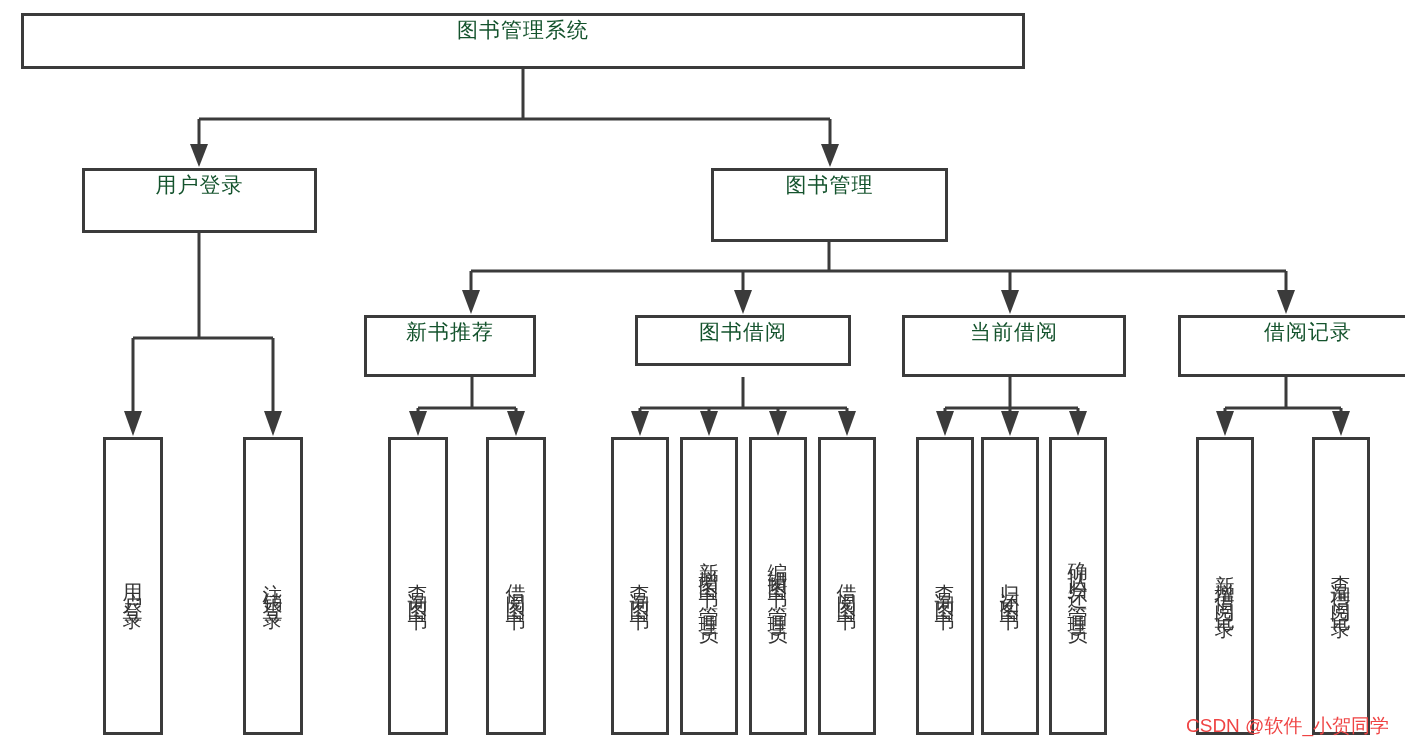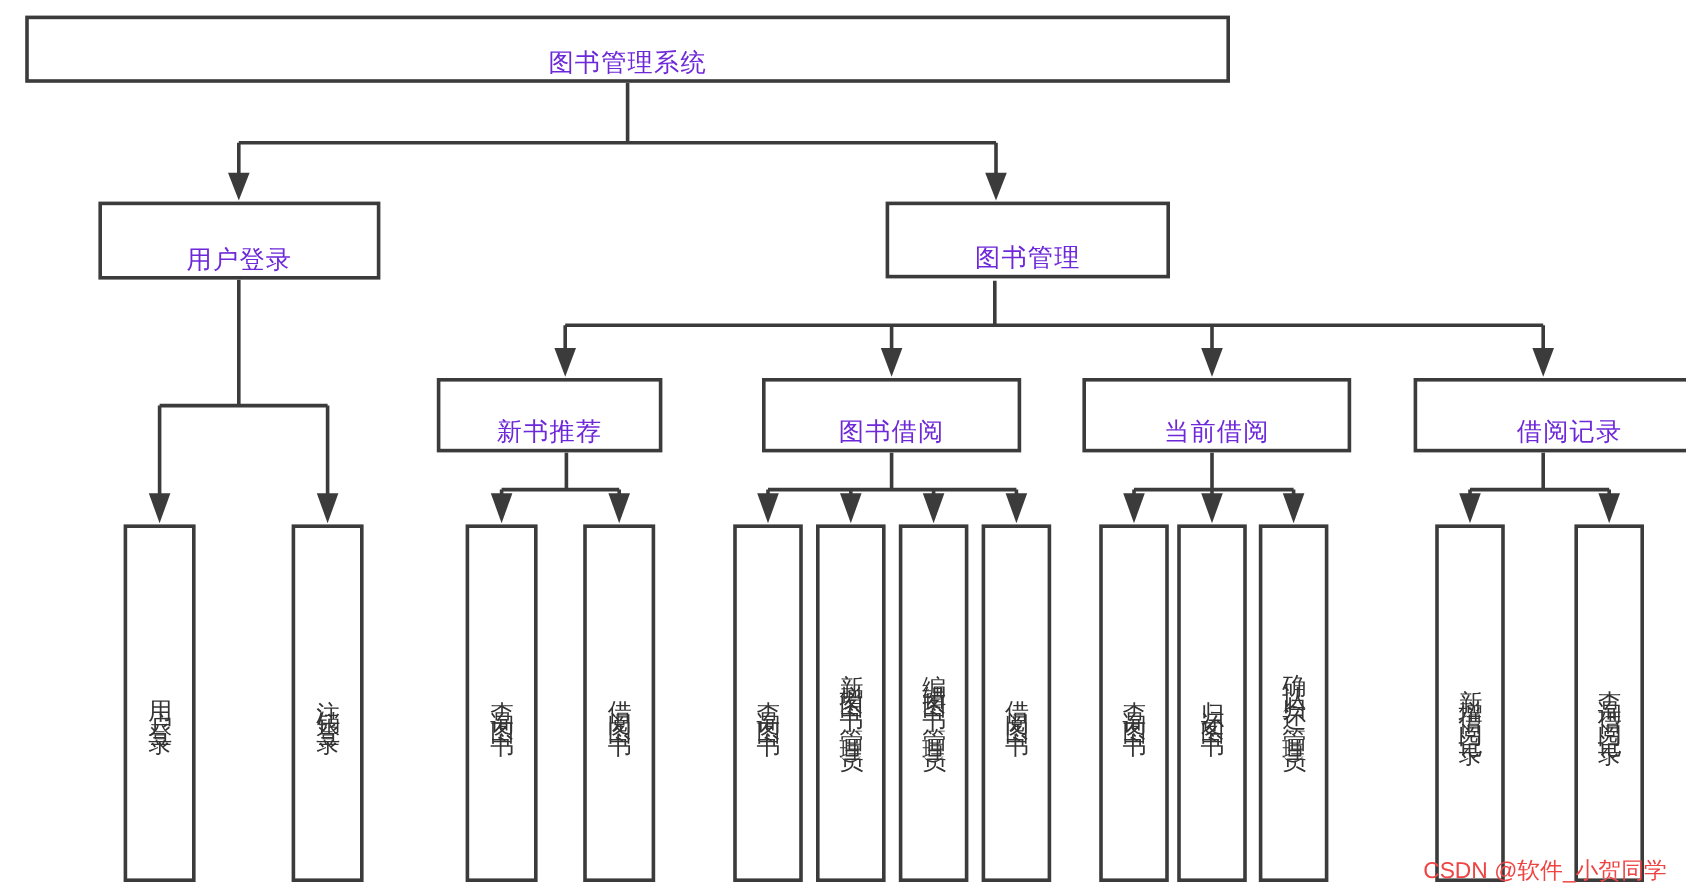--- a/index.html
+++ b/index.html
@@ -11,24 +11,24 @@
     font-family:"Liberation Sans", sans-serif;
   }
   .connectors{
     position:absolute;left:0;top:0;width:1405px;height:747px;z-index:1;
   }
   .node{
     position:absolute;
     box-sizing:border-box;
     background:#ffffff;
     border:3px solid #3b3b3b;
-    display:flex;align-items:flex-end;justify-content:center;
+    display:flex;align-items:flex-start;justify-content:center;
     z-index:2;
     font-size:21px;
-    color:#6d28d9;
+    color:#14532d;
     letter-spacing:1px;
   }
   .leaf{
     position:absolute;
     top:437px;height:298px;
     box-sizing:border-box;
     background:#ffffff;
     border:3px solid #3b3b3b;
     display:flex;align-items:center;justify-content:center;
     z-index:2;
@@ -95,28 +95,28 @@
     <polygon points="1332,411 1350,411 1341,436" fill="#3b3b3b"></polygon>
   </svg>
 
   <div class="node" style="left:21px;top:13px;width:1004px;height:56px">
     <span>图书管理系统</span>
   </div>
 
   <div class="node" style="left:82px;top:168px;width:235px;height:65px">
     <span>用户登录</span>
   </div>
-  <div class="node" style="left:738px;top:168px;width:237px;height:64px">
+  <div class="node" style="left:711px;top:168px;width:237px;height:74px">
     <span>图书管理</span>
   </div>
 
-  <div class="node" style="left:364px;top:315px;width:188px;height:62px">
+  <div class="node" style="left:364px;top:315px;width:172px;height:62px">
     <span>新书推荐</span>
   </div>
-  <div class="node" style="left:635px;top:315px;width:216px;height:62px">
+  <div class="node" style="left:635px;top:315px;width:216px;height:51px">
     <span>图书借阅</span>
   </div>
   <div class="node" style="left:902px;top:315px;width:224px;height:62px">
     <span>当前借阅</span>
   </div>
   <div class="node" style="left:1178px;top:315px;width:260px;height:62px">
     <span>借阅记录</span>
   </div>
 
   <div class="leaf" style="left:103px;width:60px">

